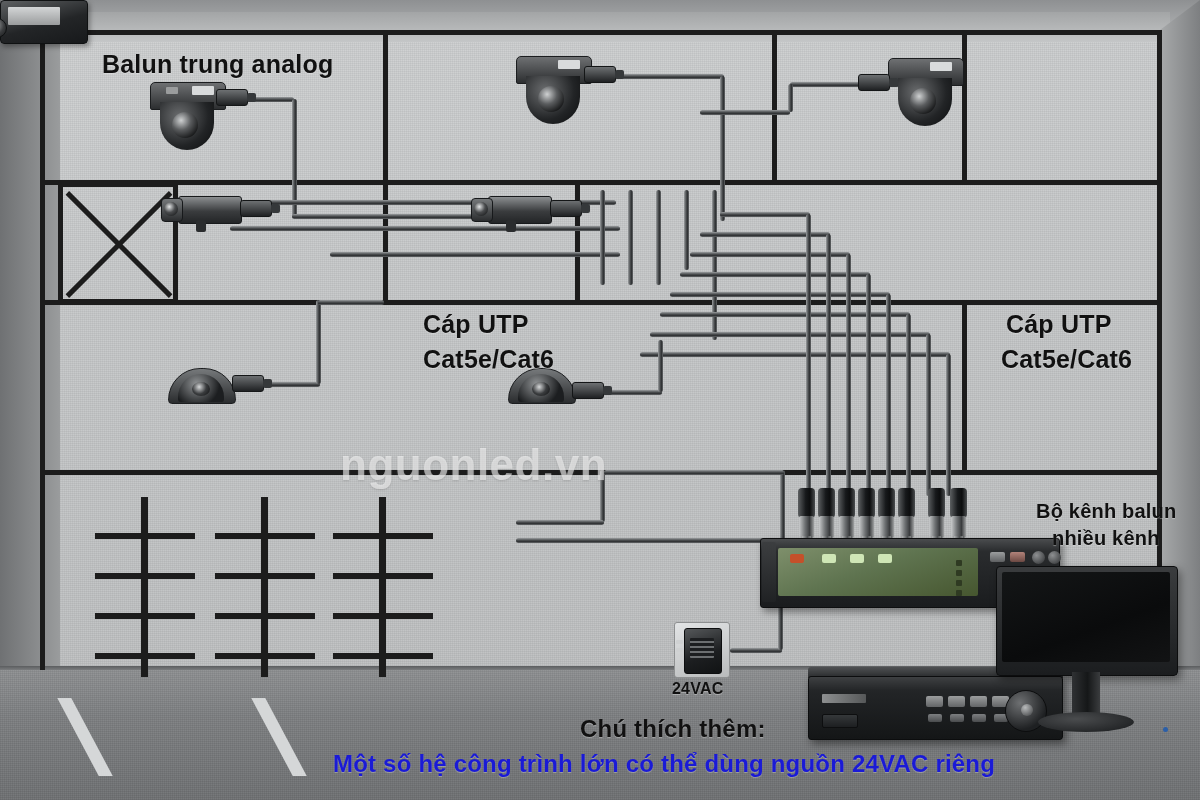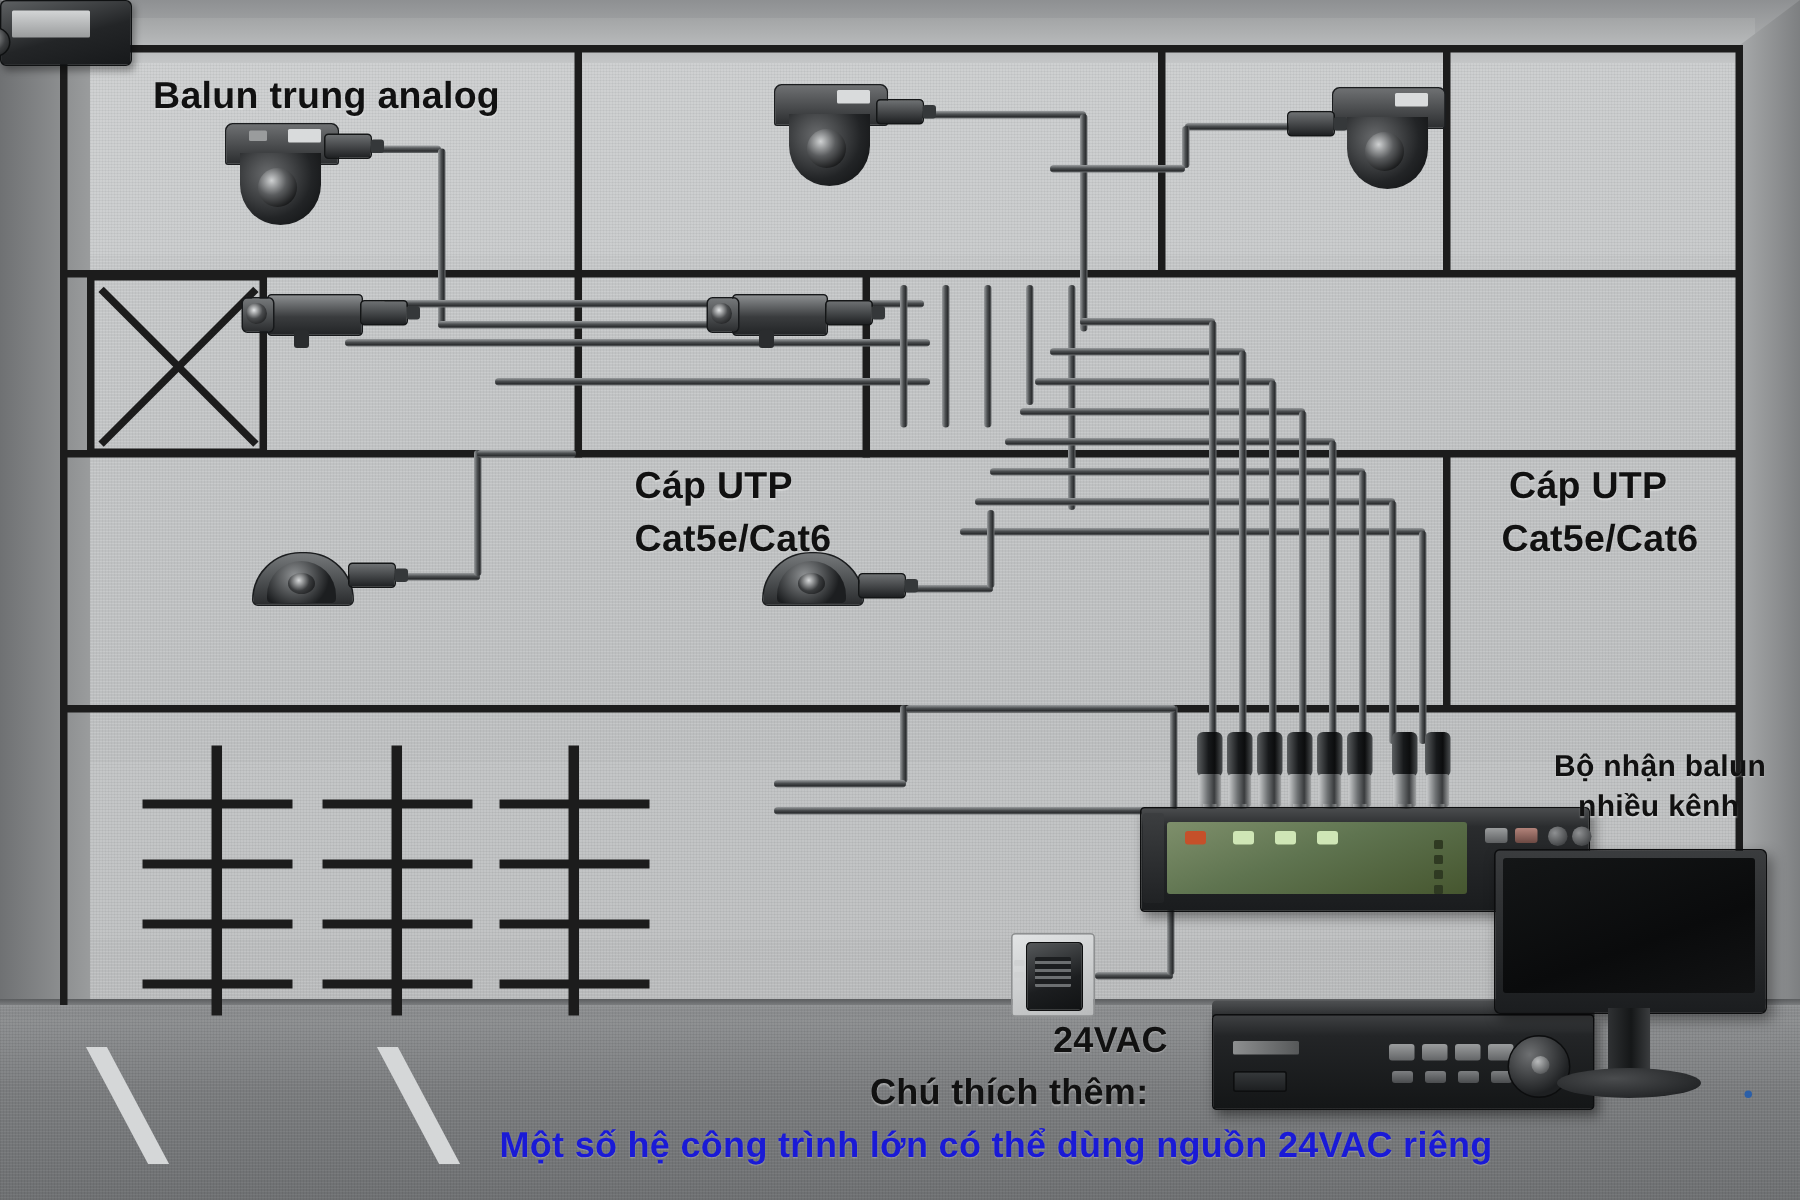--- a/index.html
+++ b/index.html
@@ -444,32 +444,33 @@
 
   <div id="outlet">
     <div class="plate"></div>
     <div class="prong" style="top:18px;"></div>
     <div class="prong" style="top:26px;"></div>
     <div class="prong" style="top:34px;"></div>
     <div class="adapter"></div>
     <div class="vents"></div>
   </div>
 
+  <div id="wm">nguonled.vn</div>
 
   <div class="lbl" style="left:102px;top:50px;font-size:25px;">Balun trung analog</div>
 
   <div class="lbl" style="left:423px;top:310px;font-size:25px;">Cáp UTP</div>
   <div class="lbl" style="left:423px;top:345px;font-size:25px;">Cat5e/Cat6</div>
 
   <div class="lbl" style="left:1006px;top:310px;font-size:25px;">Cáp UTP</div>
   <div class="lbl" style="left:1001px;top:345px;font-size:25px;">Cat5e/Cat6</div>
 
 
-  <div class="lbl" style="left:1036px;top:500px;font-size:20px;">Bộ nhận balun</div>
+  <div class="lbl" style="left:1036px;top:500px;font-size:20px;">Bộ kênh balun</div>
   <div class="lbl" style="left:1052px;top:527px;font-size:20px;">nhiều kênh</div>
 
-  <div class="lbl" style="left:672px;top:680px;font-size:24px;margin-left:30px;">24VAC</div>
+  <div class="lbl" style="left:672px;top:680px;font-size:16px;">24VAC</div>
 
   <div class="lbl" style="left:580px;top:715px;font-size:24px;">Chú thích thêm:</div>
 
   <div class="lbl blue" style="left:333px;top:750px;font-size:24px;">Một số hệ công trình lớn có thể dùng nguồn 24VAC riêng</div>
 
 </div>
 
 </body></html>

